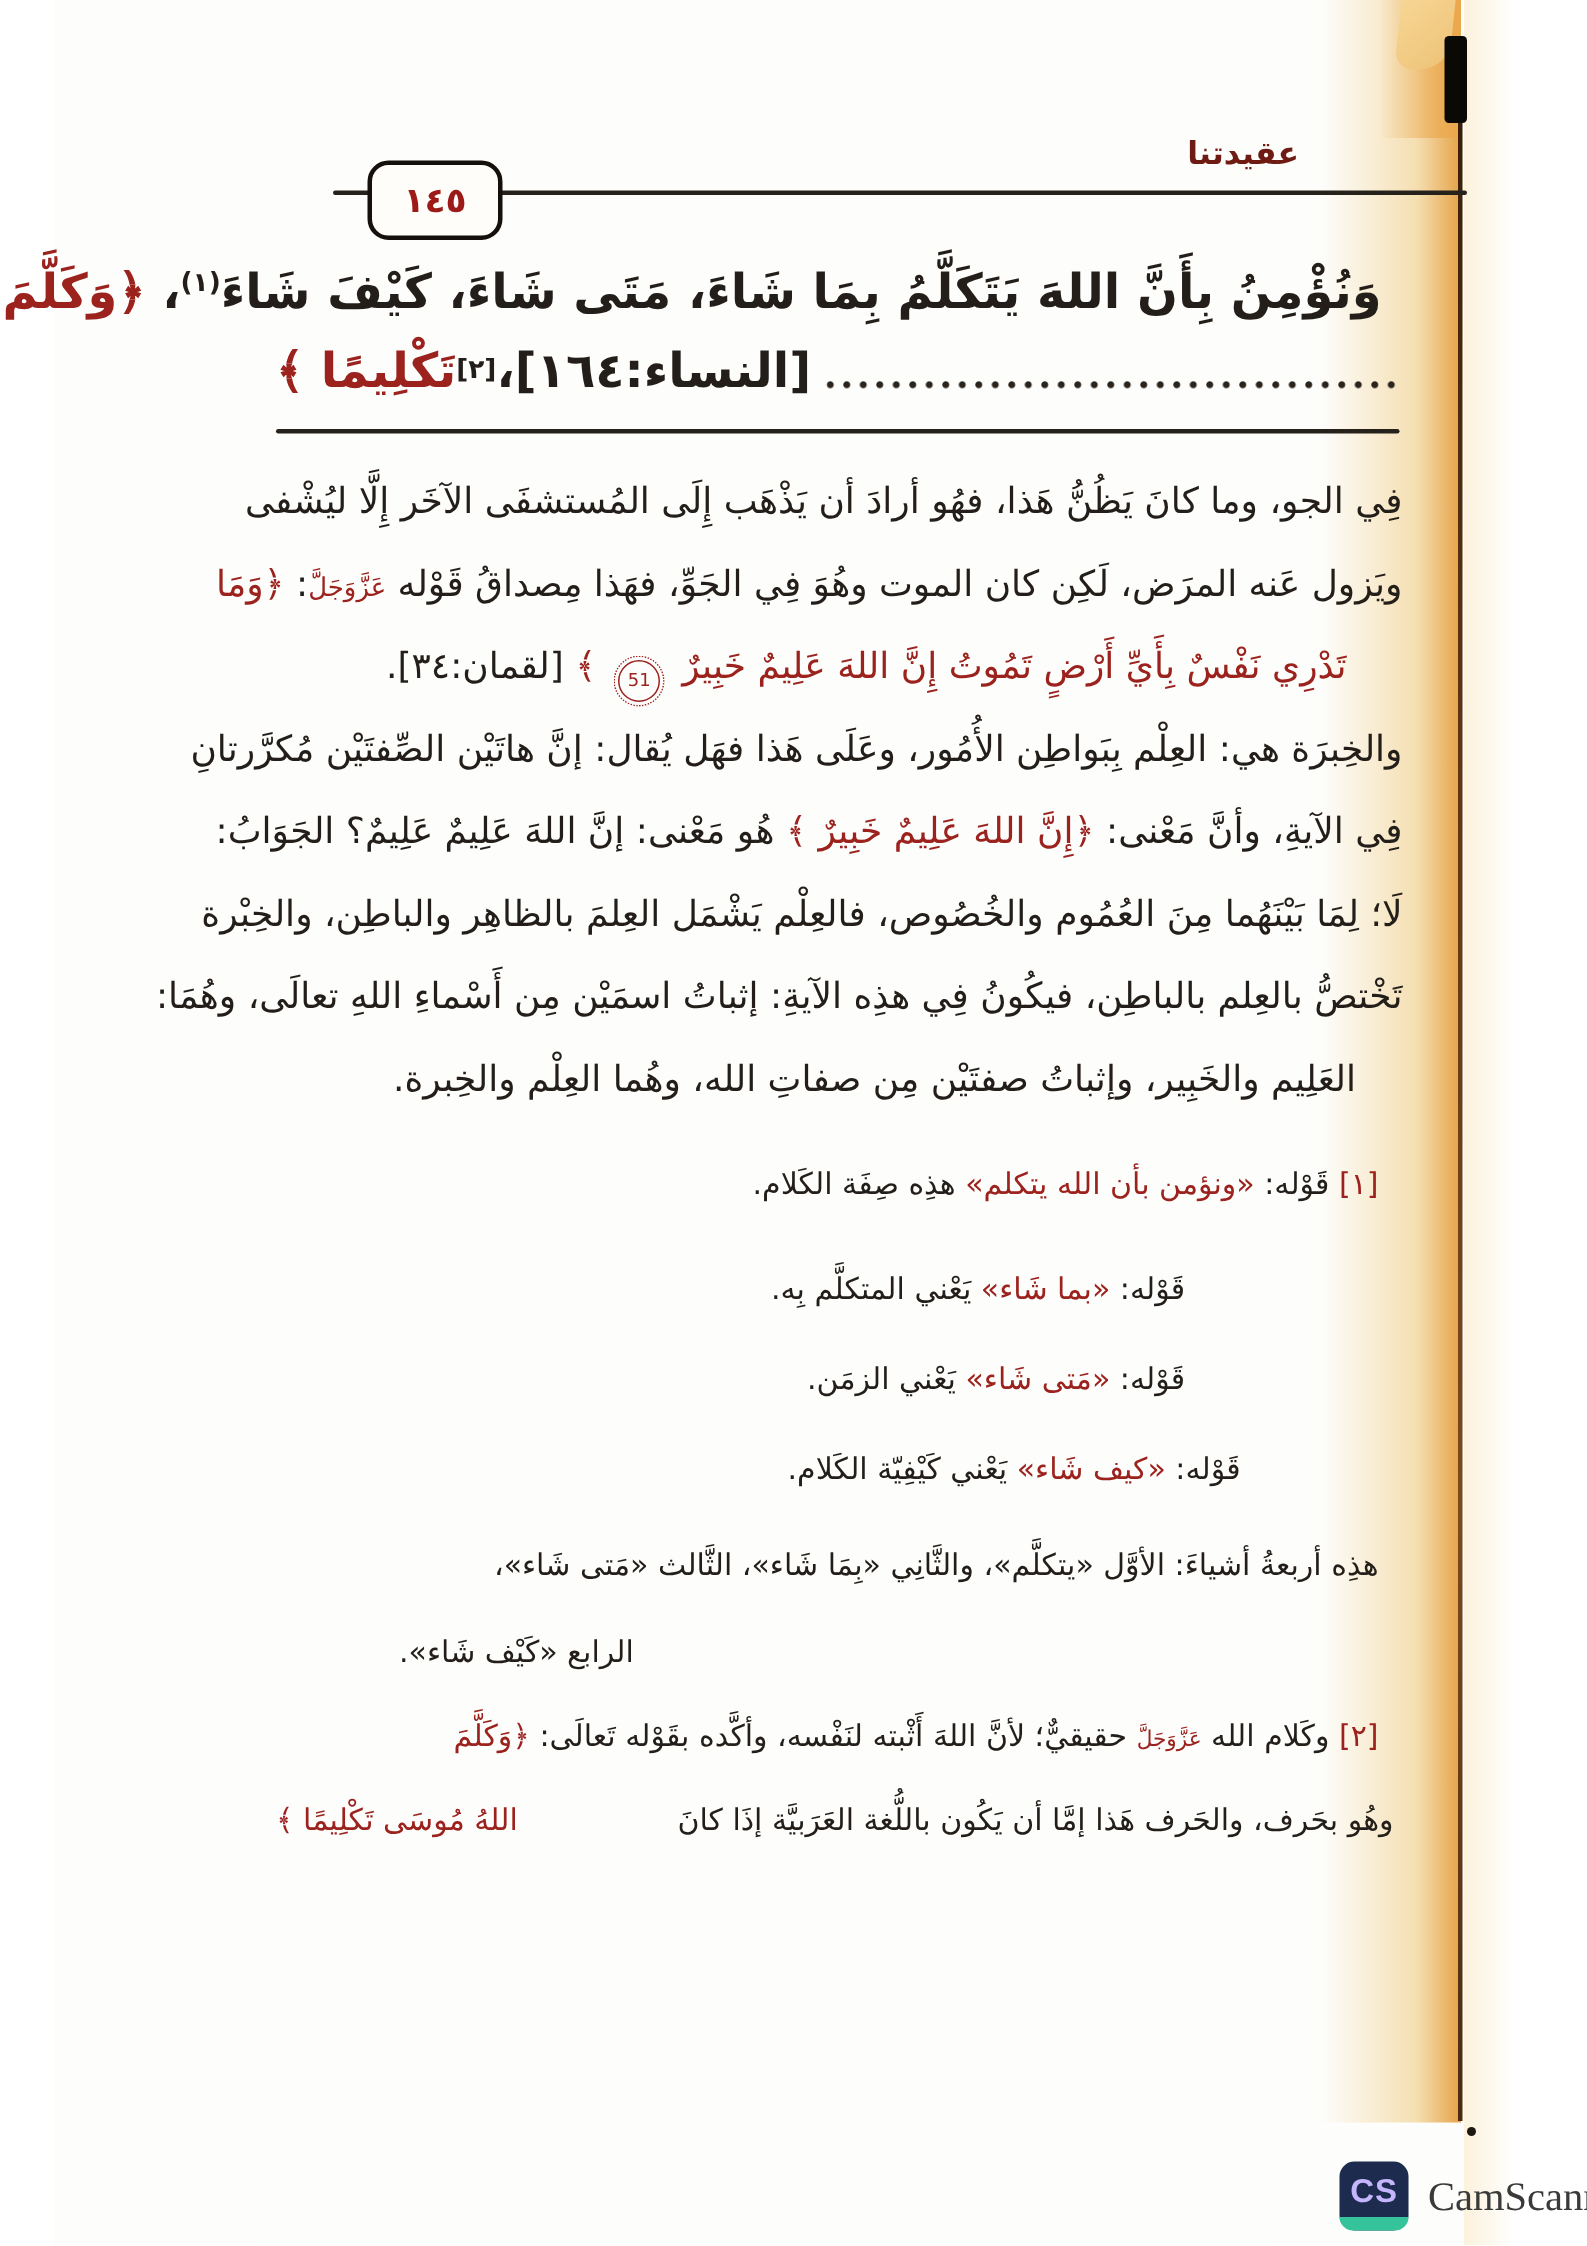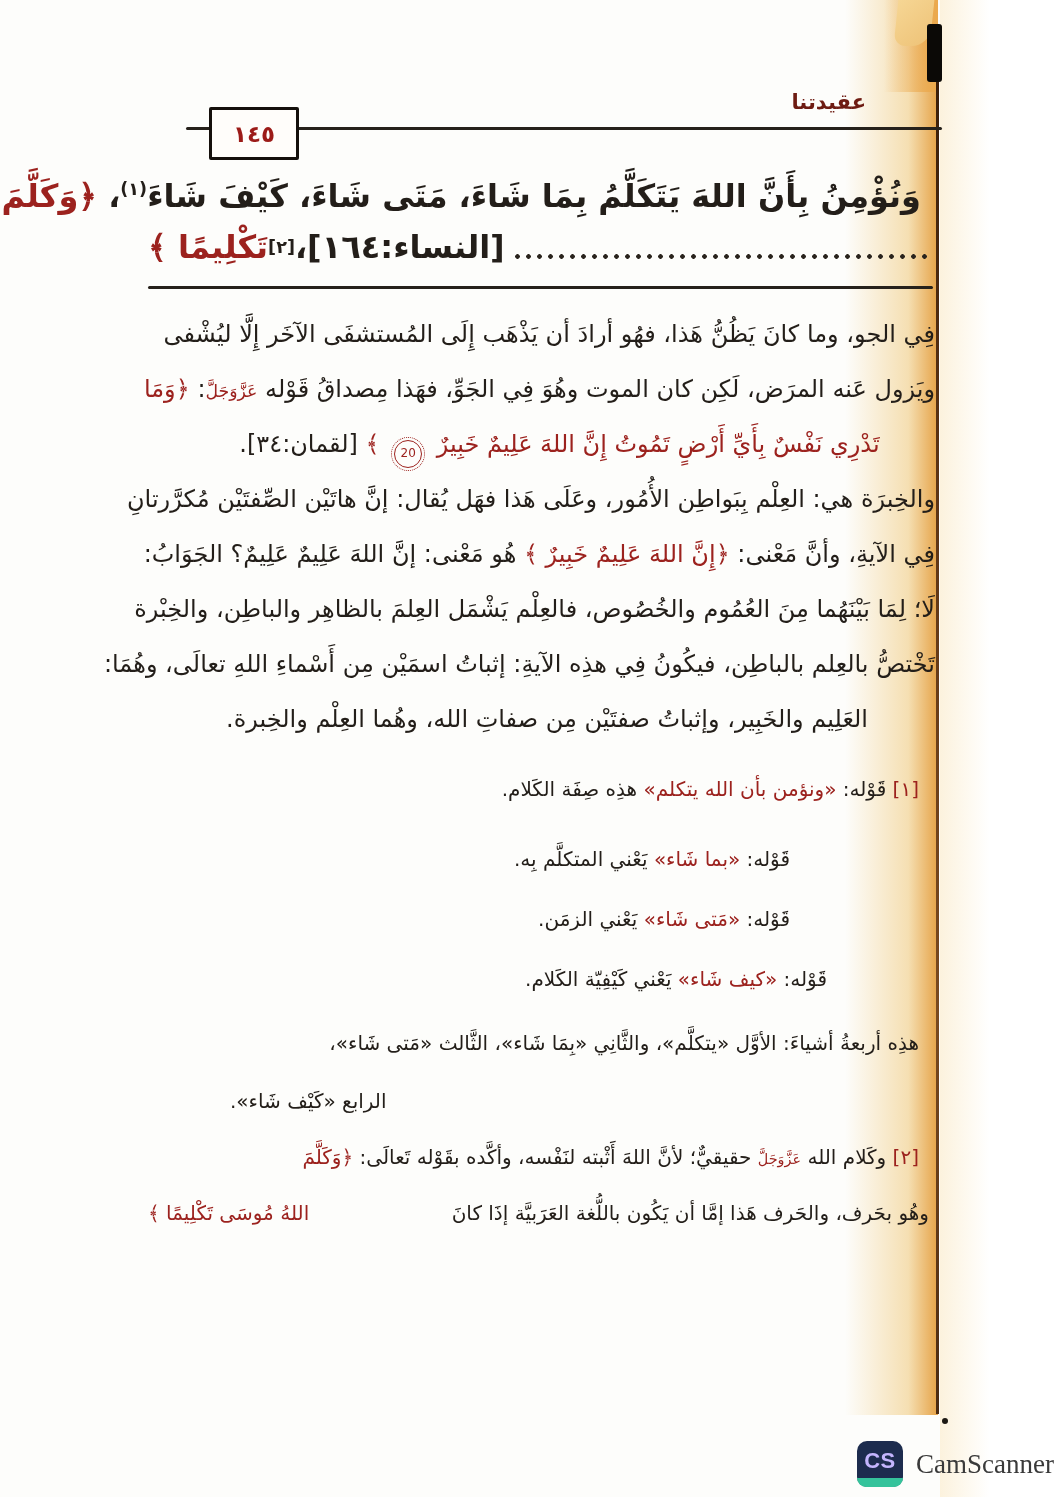--- a/index.html
+++ b/index.html
@@ -1,18 +1,18 @@
 <!DOCTYPE html>
 <html lang="ar" style="--page_bg: #fdfdfb; --ink: #231e19; --red: #9c221e; --maroon: #6e1c13; --rule: #26211b; --num_red: #9c1b18; --edge_orange: #e7a851; --edge_brown: #5d3415; --cam_navy: #1d2c4e; --cam_teal: #35c39b; --cam_text: #3a3a3a;"><head>
 <meta charset="utf-8">
 <style>
   html,body{margin:0;padding:0;background:#ffffff;}
   body{width:1058px;height:1497px;position:relative;overflow:hidden;
        font-family:"DejaVu Sans",sans-serif;}
-  .canvas{position:absolute;inset:0;background:var(--page_bg);}
+  .canvas{position:absolute;inset:0;background:var(--page_bg);margin-left:36px;}
 
   
   .edge-warm{position:absolute;left:845px;top:0;width:93px;height:1415px;
     background:linear-gradient(to right,rgba(247,233,205,0),#f5dfb2 68%,var(--edge_orange) 97%);}
   .edge-paper-right{position:absolute;left:940px;right:0;top:0;bottom:0;
     background:linear-gradient(to right,#fcf2dd,#ffffff 42%);}
   .edge-line{position:absolute;left:936px;top:78px;width:3px;height:1336px;
     background:linear-gradient(to bottom,#3a1e0a,var(--edge_brown) 30%,#7a4a20 70%,#4a2a12);}
   .edge-top-glow{position:absolute;left:884px;top:0;width:54px;height:92px;
     background:linear-gradient(to right,rgba(240,200,130,0),#eba94e);}
@@ -20,21 +20,21 @@
     background:linear-gradient(135deg,#f6d694,#eec277);border-radius:0 0 18px 12px;transform:skewX(-6deg);}
   .edge-mark{position:absolute;left:927px;top:24px;width:15px;height:58px;background:#0b0906;border-radius:3px;}
   .edge-dot{position:absolute;left:942px;top:1418px;width:6px;height:6px;background:#1c1812;border-radius:50%;}
 
   
   .hdr-title{position:absolute;right:192px;top:90px;font-size:21px;font-weight:bold;
     color:var(--maroon);direction:rtl;letter-spacing:1px;}
   .hdr-rule{position:absolute;left:186px;top:127px;width:756px;height:3px;
     background:var(--rule);border-radius:3px/100%;}
   .page-num-box{position:absolute;left:209px;top:107px;width:84px;height:47px;
-    border:3px solid #15100c;border-radius:2px;background:#fffdfa;
+    border:3px solid #15100c;border-radius:14px;background:#fffdfa;
     display:flex;align-items:center;justify-content:center;z-index:2;}
   .page-num{color:var(--num_red);font-size:23px;font-weight:bold;direction:rtl;}
 
   
   .text-column{position:absolute;right:123px;left:148px;top:160px;z-index:1;}
   .line{direction:rtl;text-align:right;white-space:nowrap;color:var(--ink);
         font-size:24px;height:55px;line-height:55px;}
   .matn{font-weight:bold;font-size:32px;height:58px;line-height:58px;}
   .fnote{font-size:20px;height:56px;line-height:56px;}
   .divider{height:3px;background:var(--rule);margin:10px 2px 18px 0;border-radius:3px/100%;}
@@ -86,21 +86,21 @@
       <div class="line matn" style="padding-right: 14px;"><span class="seg blk">وَنُؤْمِنُ بِأَنَّ اللهَ يَتَكَلَّمُ بِمَا شَاءَ، مَتَى شَاءَ، كَيْفَ شَاءَ</span><sup class="seg blk">(١)</sup><span class="seg blk">، </span><span class="seg red">﴿وَكَلَّمَ اللهُ مُوسَى</span></div>
       <div class="line matn vrow">
         <span class="seg red" dir="rtl">تَكْلِيمًا ﴾</span>
         <sup class="seg blk" dir="rtl">[٢]</sup>
         <span class="seg blk" dir="rtl"> [النساء:١٦٤]،</span>
         <span class="dots"></span>
       </div>
       <div class="line divider"></div>
       <div class="line body"><span class="seg blk">فِي الجو، وما كانَ يَظُنُّ هَذا، فهُو أرادَ أن يَذْهَب إِلَى المُستشفَى الآخَر إِلَّا ليُشْفى</span></div>
       <div class="line body"><span class="seg blk">ويَزول عَنه المرَض، لَكِن كان الموت وهُوَ فِي الجَوِّ، فهَذا مِصداقُ قَوْله </span><span class="seg red orn">عَزَّوَجَلَّ</span><span class="seg blk">: </span><span class="seg red">﴿وَمَا</span></div>
-      <div class="line body" style="text-align: center; padding-left: 36px;"><span class="seg red">تَدْرِي نَفْسٌ بِأَيِّ أَرْضٍ تَمُوتُ إِنَّ اللهَ عَلِيمٌ خَبِيرٌ </span><span class="ayah">20</span><span class="seg red"> ﴾</span><span class="seg blk"> [لقمان:٣٤].</span></div>
+      <div class="line body" style="text-align: center; padding-left: 36px;"><span class="seg red">تَدْرِي نَفْسٌ بِأَيِّ أَرْضٍ تَمُوتُ إِنَّ اللهَ عَلِيمٌ خَبِيرٌ </span><span class="ayah">51</span><span class="seg red"> ﴾</span><span class="seg blk"> [لقمان:٣٤].</span></div>
       <div class="line body"><span class="seg blk">والخِبرَة هي: العِلْم بِبَواطِن الأُمُور، وعَلَى هَذا فهَل يُقال: إنَّ هاتَيْن الصِّفتَيْن مُكرَّرتانِ</span></div>
       <div class="line body"><span class="seg blk">فِي الآيةِ، وأنَّ مَعْنى: </span><span class="seg red">﴿إِنَّ اللهَ عَلِيمٌ خَبِيرٌ ﴾</span><span class="seg blk"> هُو مَعْنى: إنَّ اللهَ عَلِيمٌ عَلِيمٌ؟ الجَوَابُ:</span></div>
       <div class="line body"><span class="seg blk">لَا؛ لِمَا بَيْنَهُما مِنَ العُمُوم والخُصُوص، فالعِلْم يَشْمَل العِلمَ بالظاهِر والباطِن، والخِبْرة</span></div>
       <div class="line body"><span class="seg blk">تَخْتصُّ بالعِلم بالباطِن، فيكُونُ فِي هذِه الآيةِ: إثباتُ اسمَيْن مِن أَسْماءِ اللهِ تعالَى، وهُمَا:</span></div>
       <div class="line body" style="text-align: left; padding-left: 78px;"><span class="seg blk">العَلِيم والخَبِير، وإثباتُ صفتَيْن مِن صفاتِ الله، وهُما العِلْم والخِبرة.</span></div>
       <div class="line fnote" style="padding-right: 16px; margin-top: 14px;"><span class="seg red">[١] </span><span class="seg blk">قَوْله: </span><span class="seg red">«ونؤمن بأن الله يتكلم»</span><span class="seg blk"> هذِه صِفَة الكَلام.</span></div>
       <div class="line fnote" style="padding-right: 145px; margin-top: 14px;"><span class="seg blk">قَوْله: </span><span class="seg red">«بما شَاء»</span><span class="seg blk"> يَعْني المتكلَّم بِه.</span></div>
       <div class="line fnote" style="padding-right: 145px; margin-top: 4px;"><span class="seg blk">قَوْله: </span><span class="seg red">«مَتى شَاء»</span><span class="seg blk"> يَعْني الزمَن.</span></div>
       <div class="line fnote" style="padding-right: 108px; margin-top: 4px;"><span class="seg blk">قَوْله: </span><span class="seg red">«كيف شَاء»</span><span class="seg blk"> يَعْني كَيْفِيّة الكَلام.</span></div>
       <div class="line fnote" style="padding-right: 16px; margin-top: 8px;"><span class="seg blk">هذِه أربعةُ أشياءَ: الأوَّل «يتكلَّم»، والثَّانِي «بِمَا شَاء»، الثَّالث «مَتى شَاء»،</span></div>

